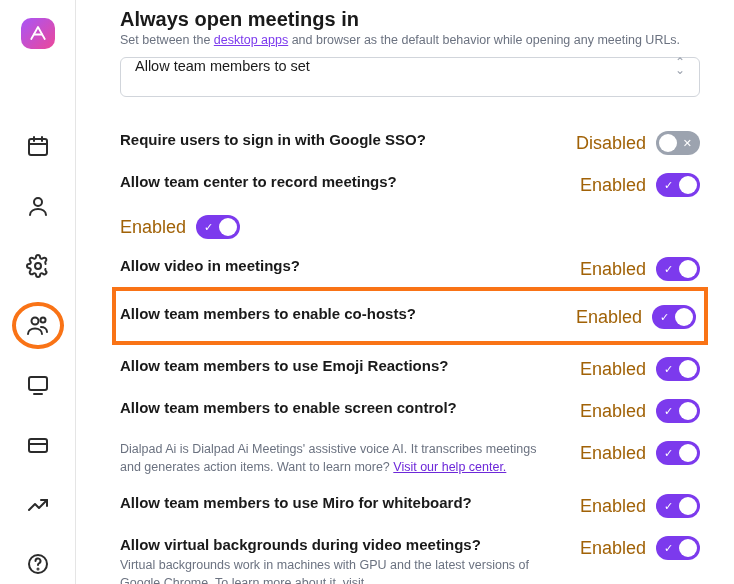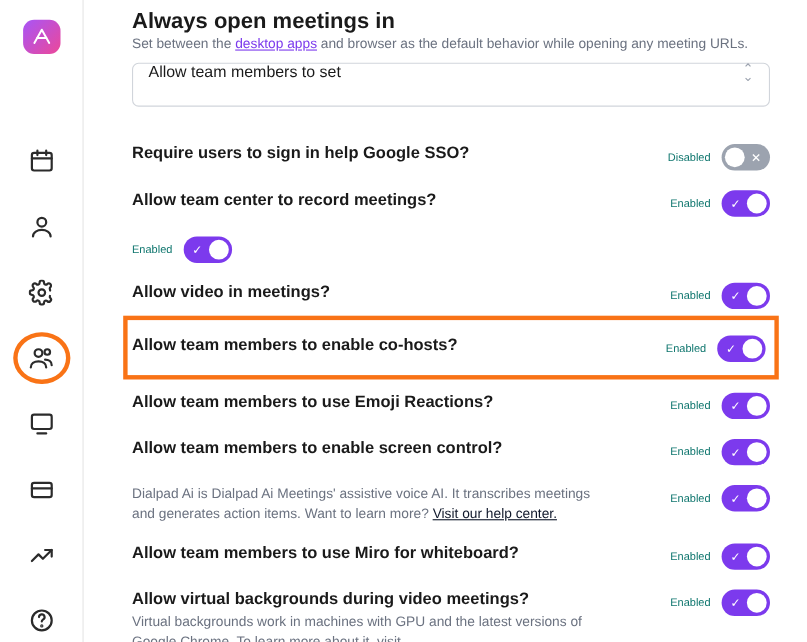--- a/index.html
+++ b/index.html
@@ -16,23 +16,23 @@
   .section-title { font-weight: 700; font-size: 20px; margin-bottom: 2px; }
   .section-desc { font-size: 12.5px; color: #6b7280; margin-bottom: 10px; }
   .section-desc a { color: #7c3aed; text-decoration: underline; }
   .select { width: 100%; height: 40px; border: 1px solid #d1d5db; border-radius: 6px; display: flex; align-items: flex-start; justify-content: space-between; padding: 0 14px; font-size: 14.5px; color: #1a1a1a; margin-bottom: 24px; cursor: pointer; }
   .select .chevrons { color: #9ca3af; font-size: 12px; line-height: 8px; display:flex; flex-direction:column; }
   .row { display: flex; align-items: flex-start; justify-content: space-between; padding: 8px 0; }
   .row.highlighted { outline: 4px solid #f97316; outline-offset: 4px; margin: 6px 0 10px 0; padding: 8px 4px 8px 0; }
   .row-left { flex: 1; padding-right: 16px; }
   .row-label { font-weight: 700; font-size: 15px; line-height: 1.4; }
   .row-desc { font-size: 12.5px; color: #6b7280; margin-top: 2px; line-height: 1.4; max-width: 440px; }
-  .row-desc a { color: #0f172a; text-decoration: underline; }
+  .row-desc a { color: #6d28d9; text-decoration: underline; }
   .row-right { display: flex; align-items: center; gap: 10px; white-space: nowrap; padding-top: 2px;}
-  .state-label { font-size: 10px; color: #0f766e; }
+  .state-label { font-size: 18px; color: #a16207; }
   .toggle { width: 44px; height: 24px; border-radius: 12px; position: relative; cursor: pointer; display: flex; align-items: center; }
   .toggle .knob { width: 18px; height: 18px; border-radius: 50%; background: #fff; position: absolute; top: 3px; display: flex; align-items: center; justify-content: center; }
   .toggle.on { background: #7c3aed; }
   .toggle.on .knob { right: 3px; }
   .toggle.on .mark { position:absolute; left: 8px; color:#fff; font-size:11px; }
   .toggle.off { background: #9ca3af; }
   .toggle.off .knob { left: 3px; }
   .toggle.off .mark { position:absolute; right: 8px; color:#fff; font-size:11px; }
 </style>
 </head>
@@ -111,21 +111,21 @@
       <span>Allow team members to set</span>
       <span class="chevrons">
           <span>⌃</span>
           <span>⌄</span>
         </span>
     </div>
 
     <div id="rows">
         <div class="row">
           <div class="row-left">
-            <div class="row-label">Require users to sign in help Google SSO?</div>
+            <div class="row-label">Require users to sign in with Google SSO?</div>
           </div>
           <div class="row-right">
             <span class="state-label">Disabled</span>
             <div class="toggle off">
               <span class="mark">✕</span>
               <div class="knob"></div>
             </div>
           </div>
         </div>
         <div class="row">

